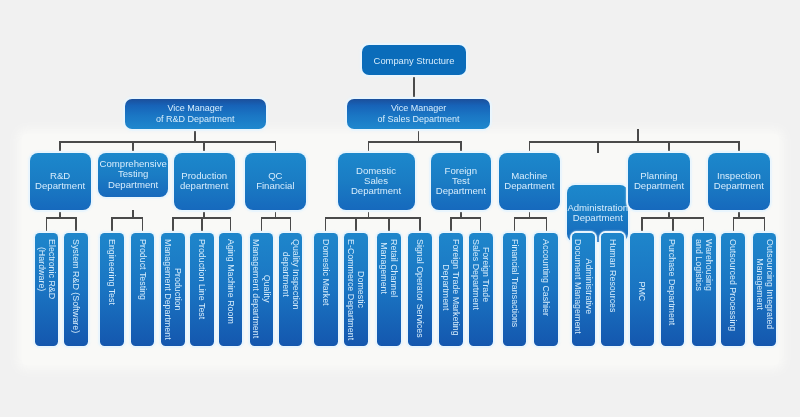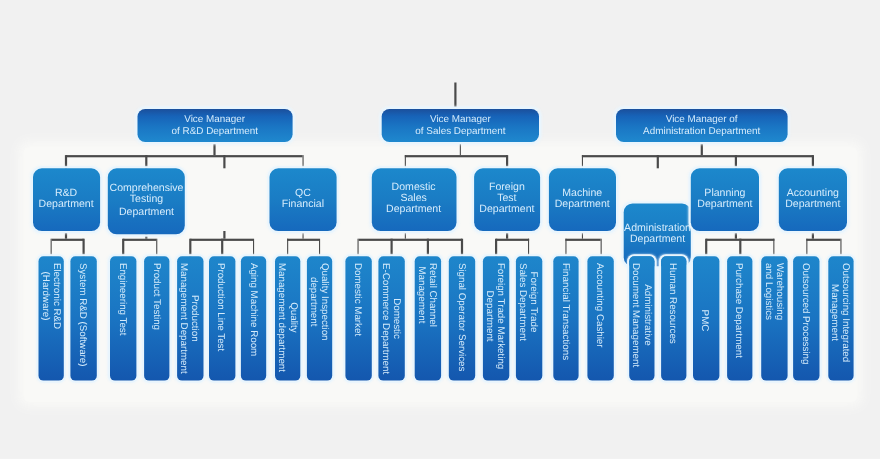--- a/index.html
+++ b/index.html
@@ -91,40 +91,43 @@
     <div class="ln" style="left: 611.5px; top: 217.4px; width: 1.5px; height: 15.6px;"></div>
     <div class="ln" style="left: 642.15px; top: 217.4px; width: 61.4px; height: 1.5px;"></div>
     <div class="ln" style="left: 668.25px; top: 209.6px; width: 1.5px; height: 7.8px;"></div>
     <div class="ln" style="left: 641.4px; top: 217.4px; width: 1.5px; height: 15.6px;"></div>
     <div class="ln" style="left: 672.05px; top: 217.4px; width: 1.5px; height: 15.6px;"></div>
     <div class="ln" style="left: 702.8px; top: 217.4px; width: 1.5px; height: 15.6px;"></div>
     <div class="ln" style="left: 733.3px; top: 217.4px; width: 31.1px; height: 1.5px;"></div>
     <div class="ln" style="left: 738.15px; top: 209.6px; width: 1.5px; height: 7.8px;"></div>
     <div class="ln" style="left: 732.55px; top: 217.4px; width: 1.5px; height: 15.6px;"></div>
     <div class="ln" style="left: 763.65px; top: 217.4px; width: 1.5px; height: 15.6px;"></div>
+    <div class="node root" style="left: 362px; top: 45px; width: 104px; height: 30px;">
+      <span class="t">Company Structure</span>
+    </div>
     <div class="node vm" style="left: 124.8px; top: 98.8px; width: 140.8px; height: 30.2px;">
       <span class="t">Vice Manager
 of R&amp;D Department</span>
     </div>
     <div class="node vm" style="left: 347.4px; top: 98.8px; width: 142.4px; height: 30.2px;">
       <span class="t">Vice Manager
 of Sales Department</span>
     </div>
-    <div class="node vm" style="left: 560.1px; top: 98.8px; width: 155.6px; height: 30.2px;">
-      <span class="t">Vice Manager of
-Administration Department</span>
-    </div>
     <div class="node dept" style="left: 29.6px; top: 152.6px; width: 61px; height: 57px;">
       <span class="t">R&amp;D
 Department</span>
     </div>
-    <div class="node dept" style="left: 98.2px; top: 152.6px; width: 70px; height: 60px;">
+    <div class="node dept" style="left: 98.2px; top: 152.6px; width: 70px; height: 44px;">
       <span class="t">Comprehensive
 Testing
 Department</span>
+    </div>
+    <div class="node dept" style="left: 173.7px; top: 152.6px; width: 61px; height: 57px;">
+      <span class="t">Production
+department</span>
     </div>
     <div class="node dept" style="left: 244.7px; top: 152.6px; width: 61.3px; height: 57px;">
       <span class="t">QC
 Financial</span>
     </div>
     <div class="node dept" style="left: 337.5px; top: 152.6px; width: 77px; height: 57px;">
       <span class="t">Domestic
 Sales
 Department</span>
     </div>
@@ -139,21 +142,21 @@
     </div>
     <div class="node dept" style="left: 567.2px; top: 152.6px; width: 61.2px; height: 57px; margin-top: 32px;">
       <span class="t">Administration
 Department</span>
     </div>
     <div class="node dept" style="left: 628px; top: 152.6px; width: 62px; height: 57px; text-align: center;">
       <span class="t">Planning
 Department</span>
     </div>
     <div class="node dept" style="left: 707.7px; top: 152.6px; width: 62.4px; height: 57px;">
-      <span class="t">Accounting
+      <span class="t">Inspection
 Department</span>
     </div>
     <div class="node leaf" style="left: 34.7px; top: 233px; width: 23.8px; height: 112.7px;">
       <div class="rot" style="width: 112.7px; height: 23.8px;">
         <span class="t">Electronic R&amp;D
 (Hardware)</span>
       </div>
     </div>
     <div class="node leaf" style="left: 64px; top: 233px; width: 23.9px; height: 112.7px;">
       <div class="rot" style="width: 112.7px; height: 23.9px;">

